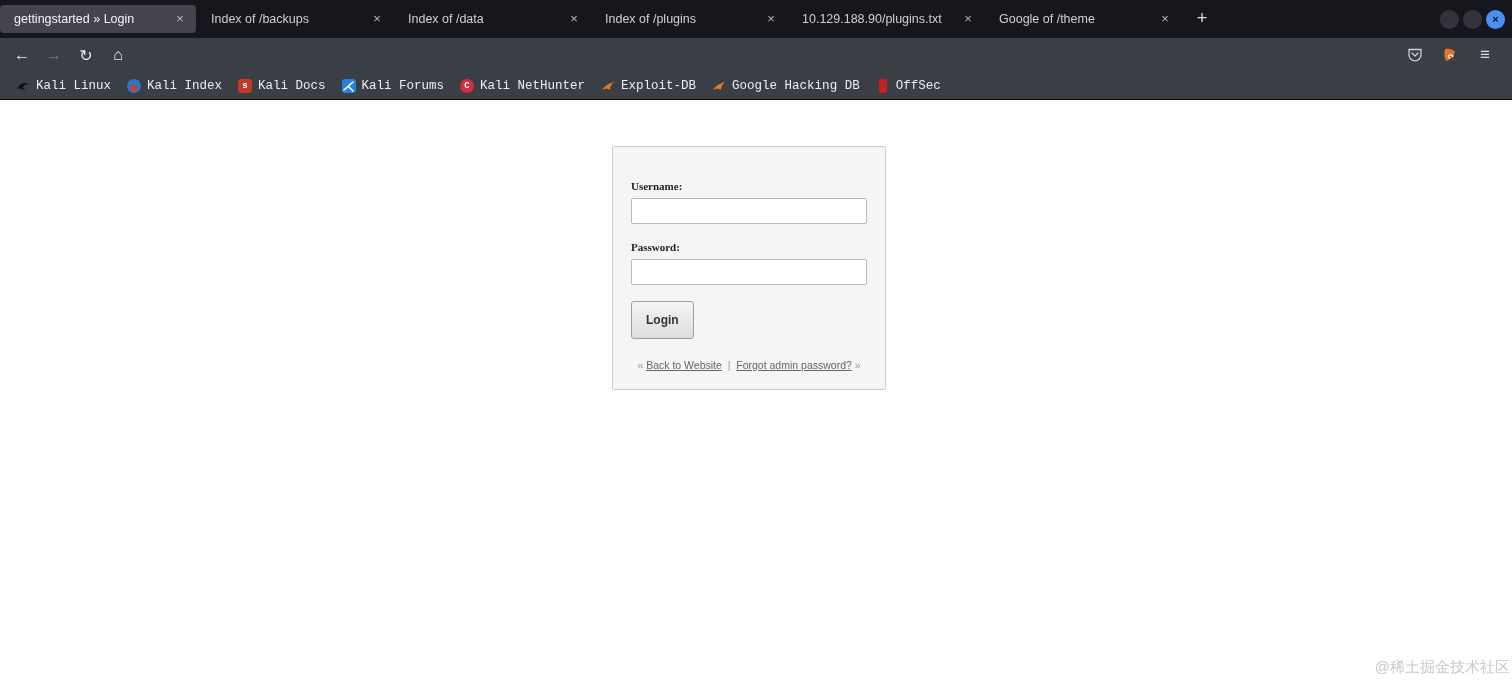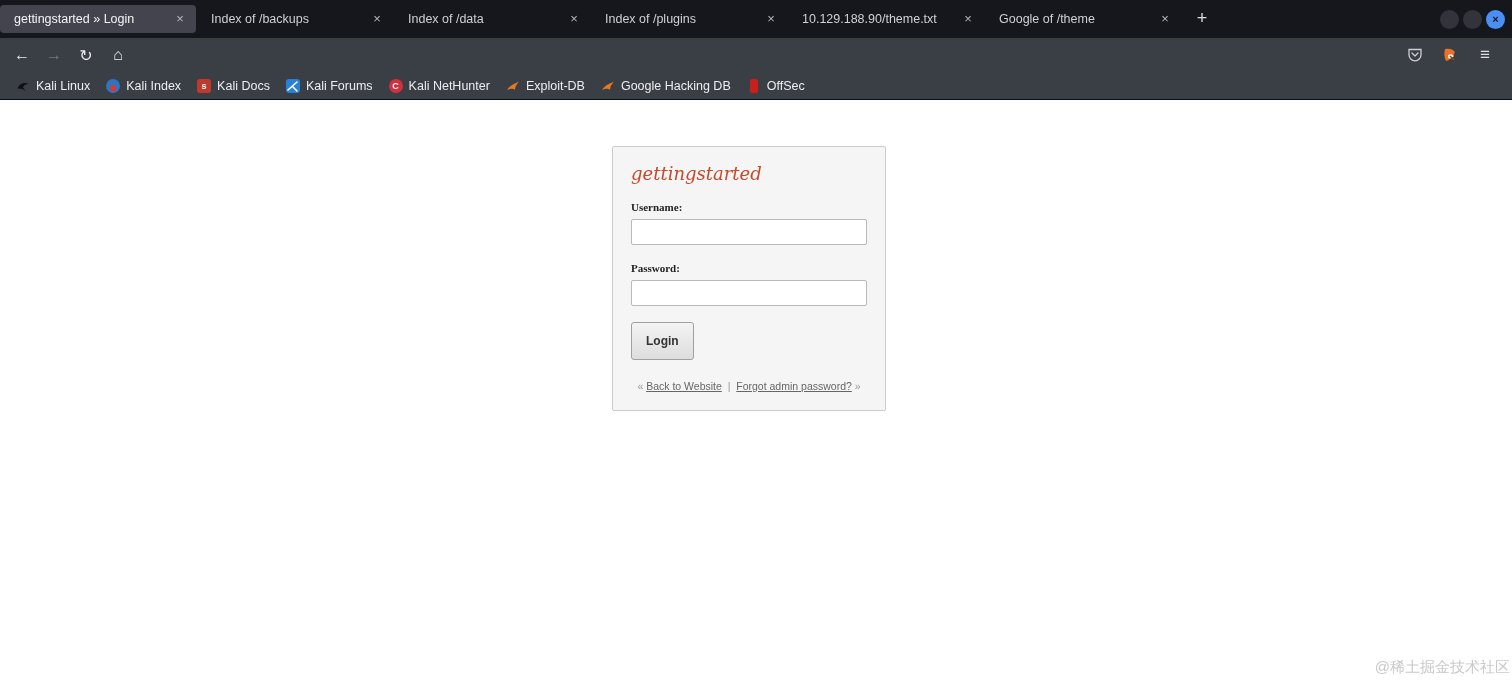--- a/index.html
+++ b/index.html
@@ -34,21 +34,21 @@
   .url-host { color:#f3f4f6; }
   .url-path { color:#9da0a8; }
   .star-btn { margin-left:auto; color:#e7e8ea; font-size:15px; padding:0 4px; }
   .right-icons { margin-left:auto; display:flex; align-items:center; gap:9px; padding-right:6px; }
   .ricon { width:26px; height:26px; display:flex; align-items:center; justify-content:center;
            color:#dcdee2; font-size:17px; border-radius:4px; }
 
   
   .bookmarks { height:28px; background:#3a3e45; border-bottom:1px solid #0c0d11;
                display:flex; align-items:center; padding-left:8px; font-size:12.5px; color:#edeef0; }
-  .bm { display:flex; align-items:center; padding:3px 8px; border-radius:3px; }
+  .bm { display:flex; align-items:center; padding:3px 8px; border-radius:3px;font-family:Liberation Mono, monospace; }
   .bm-icon { width:14px; height:14px; margin-right:6px; border-radius:3px; flex:none;
              display:flex; align-items:center; justify-content:center;
              color:#fff; font-size:9px; font-weight:bold; }
   .ic-kalilinux  { background:transparent; }
   .ic-kalitools  { background:#2f74c0; border-radius:50%; }
   .ic-kalitools i{ width:6px; height:6px; background:#d8392b; border-radius:50% 50% 2px 2px; display:block; margin-top:5px;}
   .ic-kalidocs   { background:#c0392b; }
   .ic-kaliforums { background:#2980d9; }
   .ic-nethunter  { background:#d32f3e; border-radius:50%; }
   .ic-offsec     { background:#c8201f; width:8px; border-radius:2px; margin:0 9px 0 3px; }
@@ -87,21 +87,21 @@
     </div>
     <div class="tab">
       <span class="tab-label">Index of /data</span>
       <span class="tab-close">×</span>
     </div>
     <div class="tab">
       <span class="tab-label">Index of /plugins</span>
       <span class="tab-close">×</span>
     </div>
     <div class="tab">
-      <span class="tab-label">10.129.188.90/theme.txt</span>
+      <span class="tab-label">10.129.188.90/plugins.txt</span>
       <span class="tab-close">×</span>
     </div>
     <div class="tab">
       <span class="tab-label">Google of /theme</span>
       <span class="tab-close">×</span>
     </div>
     <div class="new-tab">+</div>
     <div class="win-controls">
       <div class="win-btn"></div>
       <div class="win-btn"></div>
@@ -182,21 +182,20 @@
       <span>Google Hacking DB</span>
     </div>
     <div class="bm">
       <span class="bm-icon ic-offsec"></span>
       <span>OffSec</span>
     </div>
   </div>
 
   <div class="content">
     <div class="login-card">
-      <div class="card-title">gettingstarted</div>
 
       <div class="field-label">Username:</div>
       <input class="text-input" type="text" value="" style="">
 
       <div class="field-label">Password:</div>
       <input class="text-input" type="password" value="" style="">
 
       <div>
         <button class="login-btn">Login</button>
       </div>

